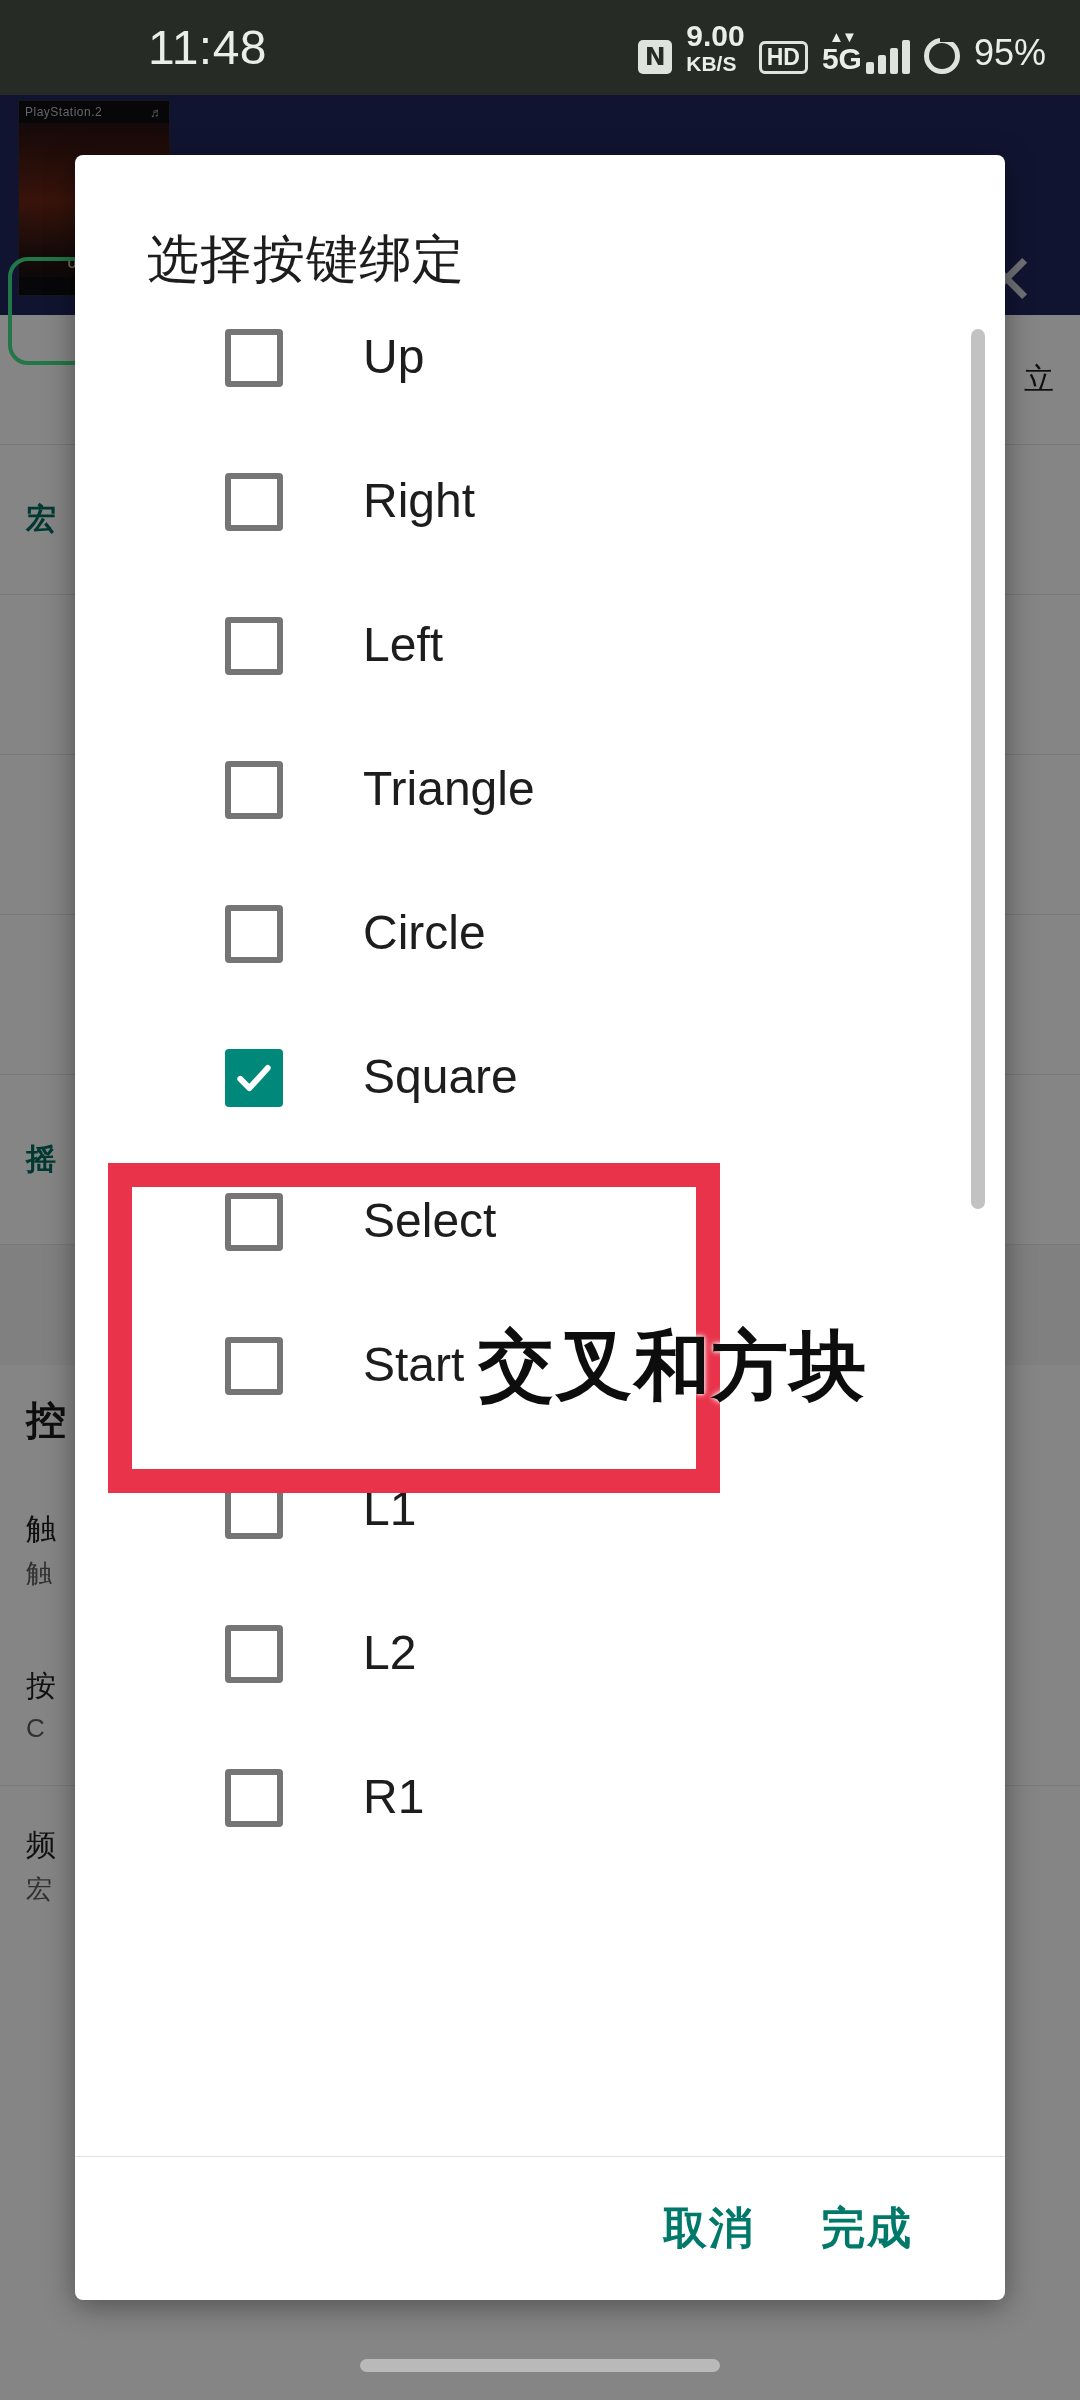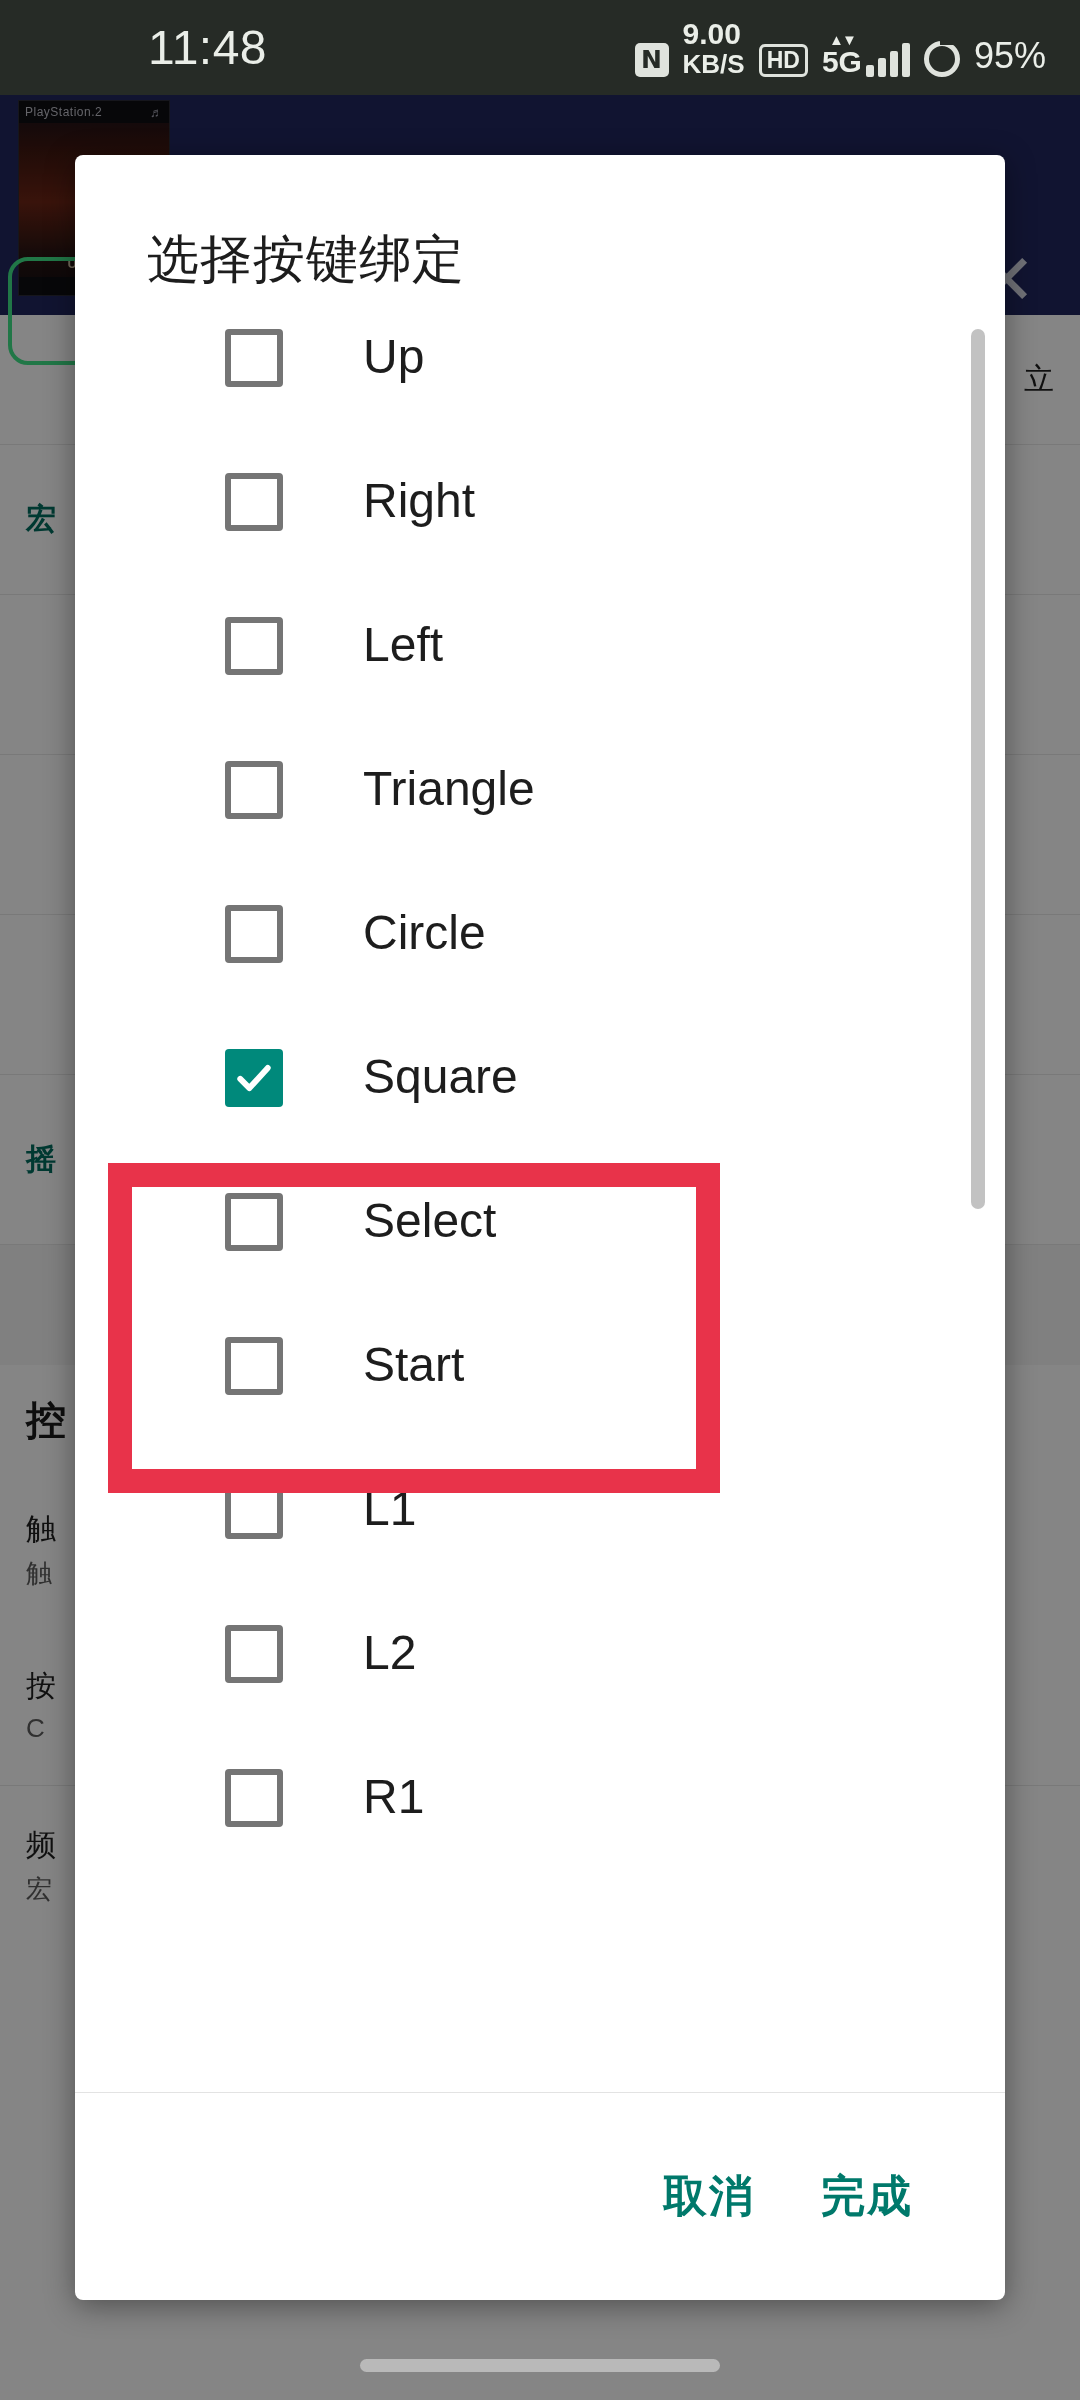--- a/index.html
+++ b/index.html
@@ -71,21 +71,21 @@
   }
   .sb-clock{ font-size:48px; margin-left:148px; letter-spacing:.5px; }
   .sb-right{ display:flex; align-items:flex-end; gap:14px; }
   .nfc{
     width:34px; height:34px; background:#dfe3dd; border-radius:5px;
     color:#262b26; font-size:25px; font-weight:bold; line-height:34px;
     text-align:center; font-family:"DejaVu Sans",sans-serif;
   }
   .kbs{ display:flex; flex-direction:column; line-height:1; }
   .kbs .n{ font-size:30px; font-weight:bold; }
-  .kbs .u{ font-size:26px; font-weight:bold; margin-top:2px; }
+  .kbs .u{ font-size:21px; font-weight:bold; margin-top:2px; }
   .hd{
     border:3px solid #dfe3dd; border-radius:6px; padding:2px 5px;
     font-size:23px; font-weight:bold; line-height:1;
   }
   .netgrp{ display:flex; align-items:flex-end; gap:4px; }
   .net5g{ display:flex; flex-direction:column; align-items:center; line-height:1; }
   .net5g .arrows{ font-size:15px; letter-spacing:-2px; }
   .net5g .g{ font-size:30px; font-weight:bold; }
   .bars{ display:flex; align-items:flex-end; gap:4px; height:34px; }
   .bars i{ display:block; width:8px; background:#dfe3dd; border-radius:2px; }
@@ -118,21 +118,21 @@
   .cb.on{ background:#00897b; border:none; display:flex; align-items:center; justify-content:center; }
   .cb.on svg{ width:44px; height:44px; }
   .item .lbl{ margin-left:138px; font-size:48px; color:#1d1d1d; }
 
   #scrollbar{
     position:absolute; right:20px; top:0; width:14px; height:880px;
     background:#c2c2c2; border-radius:7px;
   }
 
   #dialog-actions{
-    flex:0 0 auto; height:208px; border-top:1px solid #e3e3e3;
+    flex:0 0 auto; height:144px; border-top:1px solid #e3e3e3;
     display:flex; align-items:center; justify-content:flex-end; gap:66px; padding-right:92px;
   }
   #dialog-actions .act{
     font-size:44px; color:#00796b; font-weight:bold; letter-spacing:2px;
   }
 
   
   #anno-box{
     position:absolute; left:108px; top:1163px; width:612px; height:330px;
     border:24px solid #e8334a; z-index:80; pointer-events:none; background:transparent;
@@ -296,17 +296,18 @@
       <div id="scrollbar"></div>
     </div>
 
     <div id="dialog-actions">
       <div class="act">取消</div>
       <div class="act">完成</div>
     </div>
   </div>
 
   <div id="anno-box"></div>
+  <div id="anno-text">交叉和方块</div>
 
   <div id="navbar">
     <div id="navpill"></div>
   </div>
 </div>
 
 </body></html>

